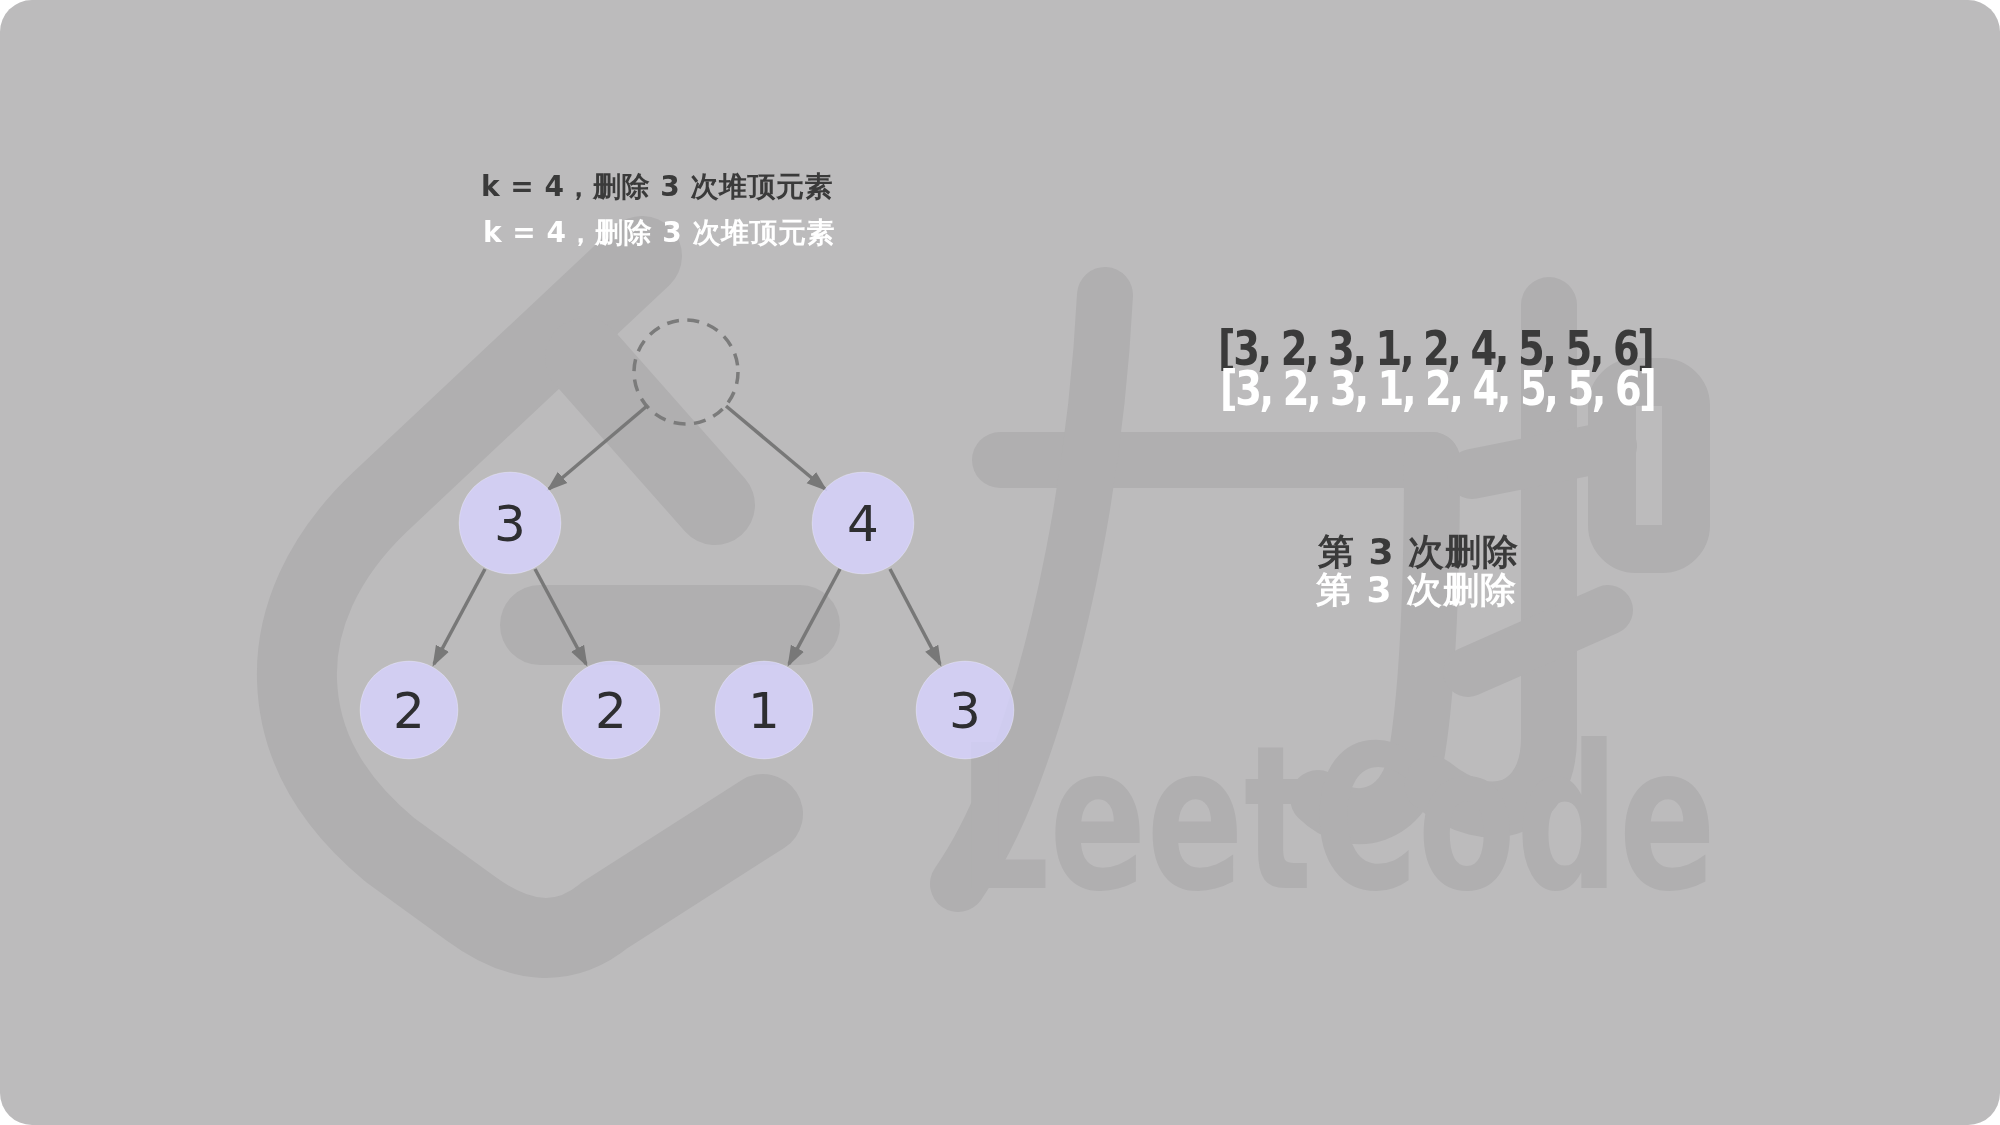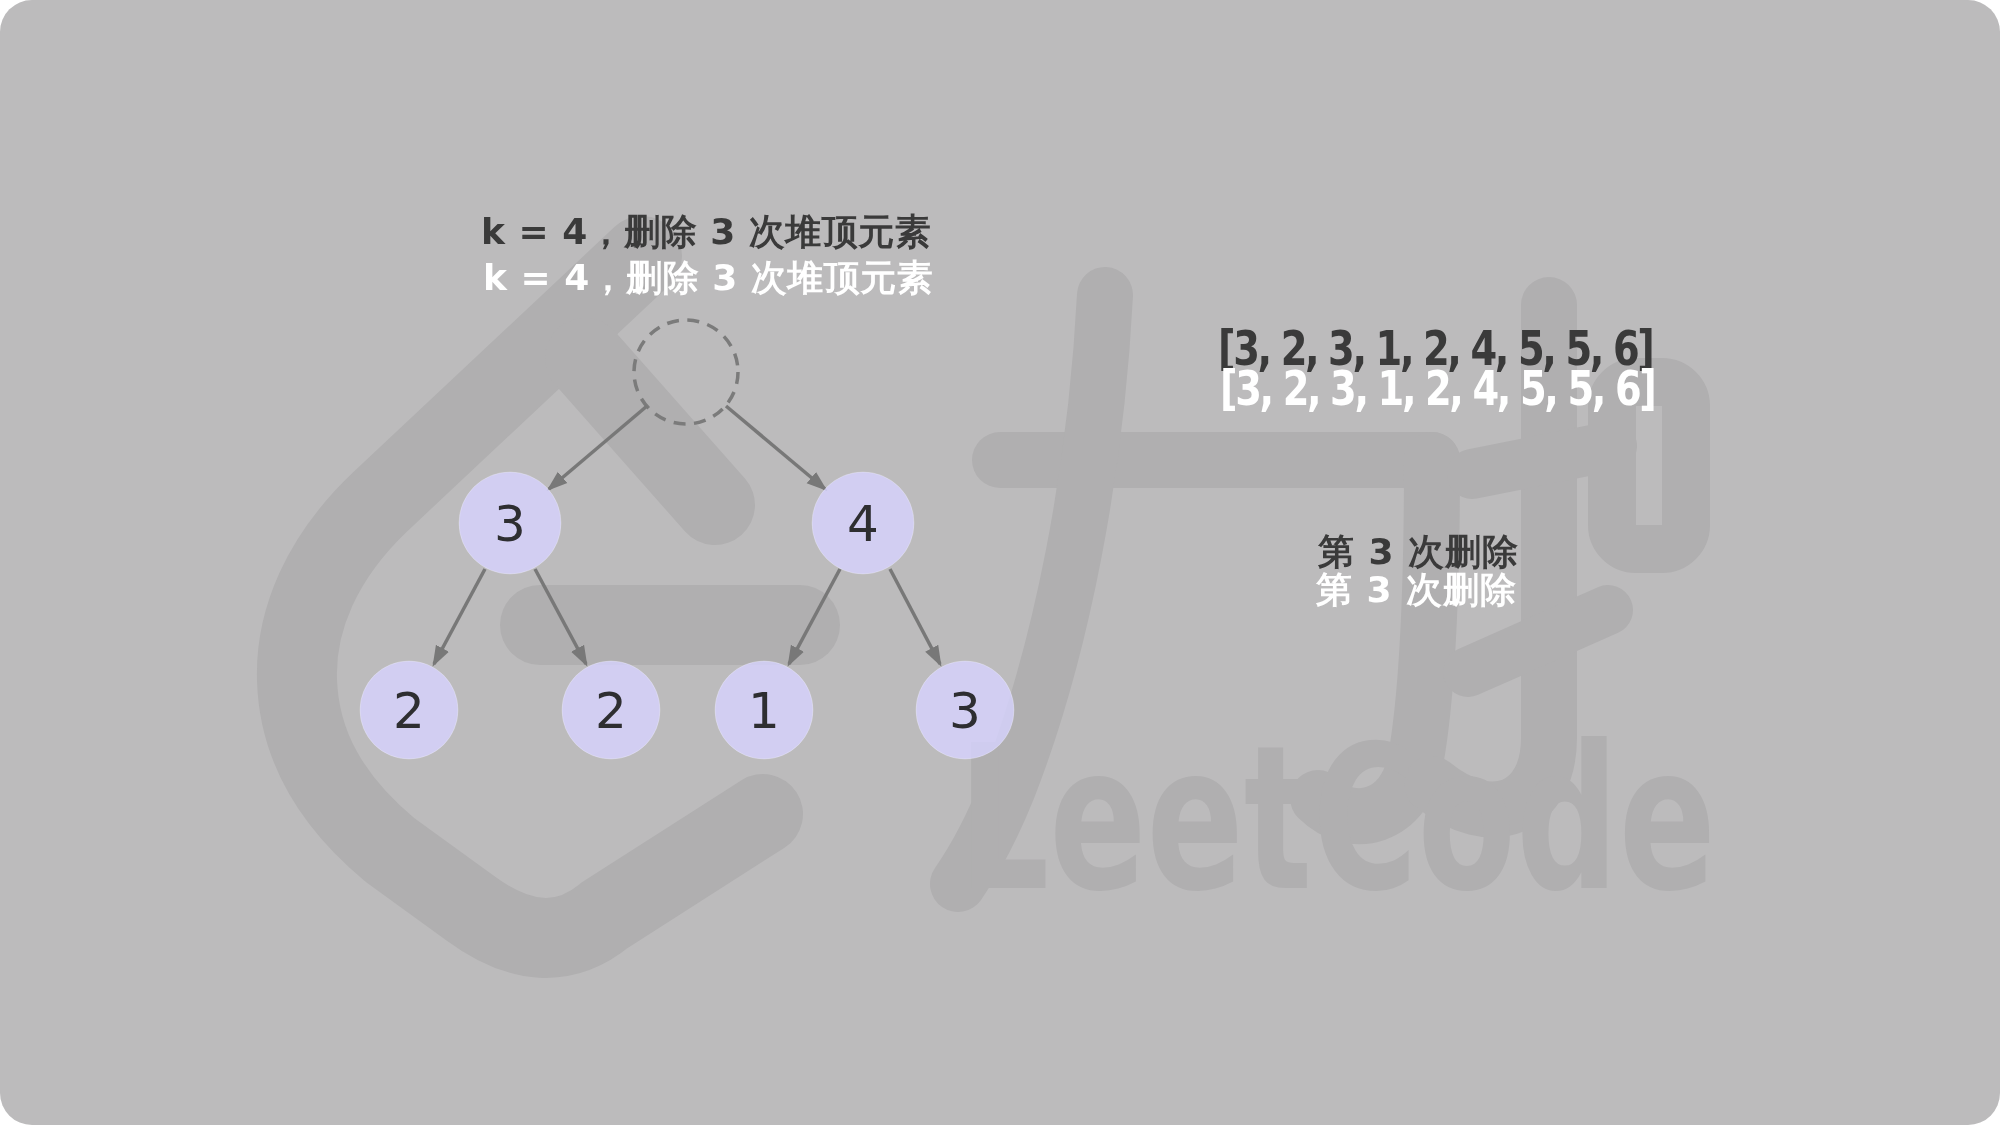--- a/index.html
+++ b/index.html
@@ -15,21 +15,21 @@
   .wm-en{fill:#b0afb0;font-family:"DejaVu Sans",sans-serif;font-weight:bold;font-size:200px;}
   
   .edge{stroke:#787878;stroke-width:3.5px;}
   .dashed-node{fill:none;stroke:#7b7b7b;stroke-width:3.5px;stroke-dasharray:12 8.5;}
   .node-circle{fill:rgba(215,211,255,0.80);stroke:rgba(255,255,255,0.25);stroke-width:1px;}
   .node-label{fill:#2e2e31;font-size:50px;font-family:"DejaVu Sans",sans-serif;text-anchor:middle;}
   
   .txt{position:absolute;white-space:nowrap;font-weight:bold;line-height:1.1;}
   .txt.dark{color:#3a3a3a;}
   .txt.light{color:#ffffff;}
-  .title{font-size:36px;letter-spacing:0.5px;margin-top:40px;}
+  .title{font-size:28px;letter-spacing:0.5px;}
   .title.dark{left:481px;top:172px;}
   .title.light{left:483px;top:218px;}
   .array{font-size:48px;letter-spacing:-3px;transform:scaleX(0.8);transform-origin:left top;}
   .array.dark{left:1218px;top:322px;}
   .array.light{left:1220px;top:362px;}
   .step{font-size:36px;letter-spacing:1px;}
   .step.dark{left:1318px;top:532px;}
   .step.light{left:1316px;top:570px;}
 </style>
 </head>

